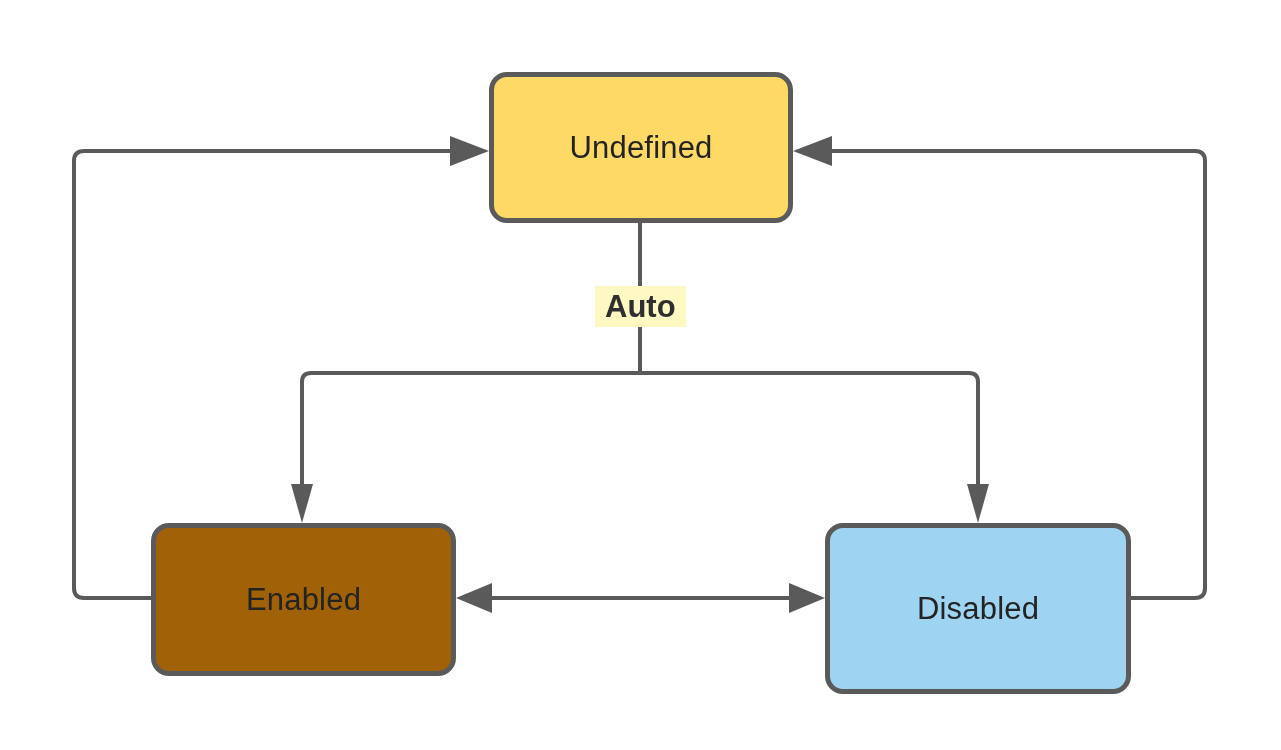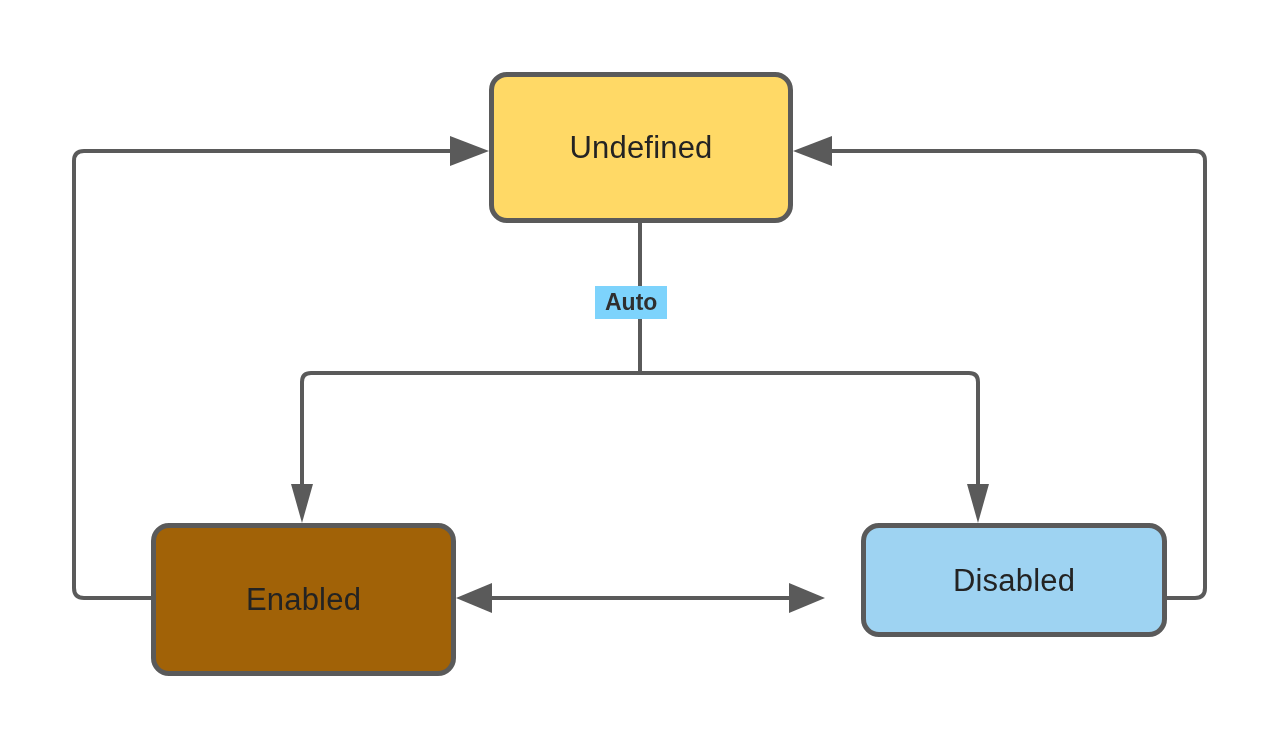--- a/index.html
+++ b/index.html
@@ -58,30 +58,29 @@
     left: 151px;
     top: 523px;
     width: 305px;
     height: 153px;
     background: #a16207;
   }
   #node-disabled {
     left: 825px;
     top: 523px;
     width: 306px;
-    height: 114px;
+    height: 171px;
     background: #9ed3f2;
-    margin-left: 36px;
   }
   .edge-label {
     position: absolute;
     z-index: 4;
-    background: #7dd3fc;
+    background: #fef9c3;
     font-family: "Liberation Sans", sans-serif;
-    font-size: 23px;
+    font-size: 31px;
     font-weight: bold;
     color: #2f2f2f;
     line-height: 1;
     padding: 5px 10px;
     white-space: nowrap;
     user-select: none;
   }
   #label-auto {
     left: 595px;
     top: 286px;

